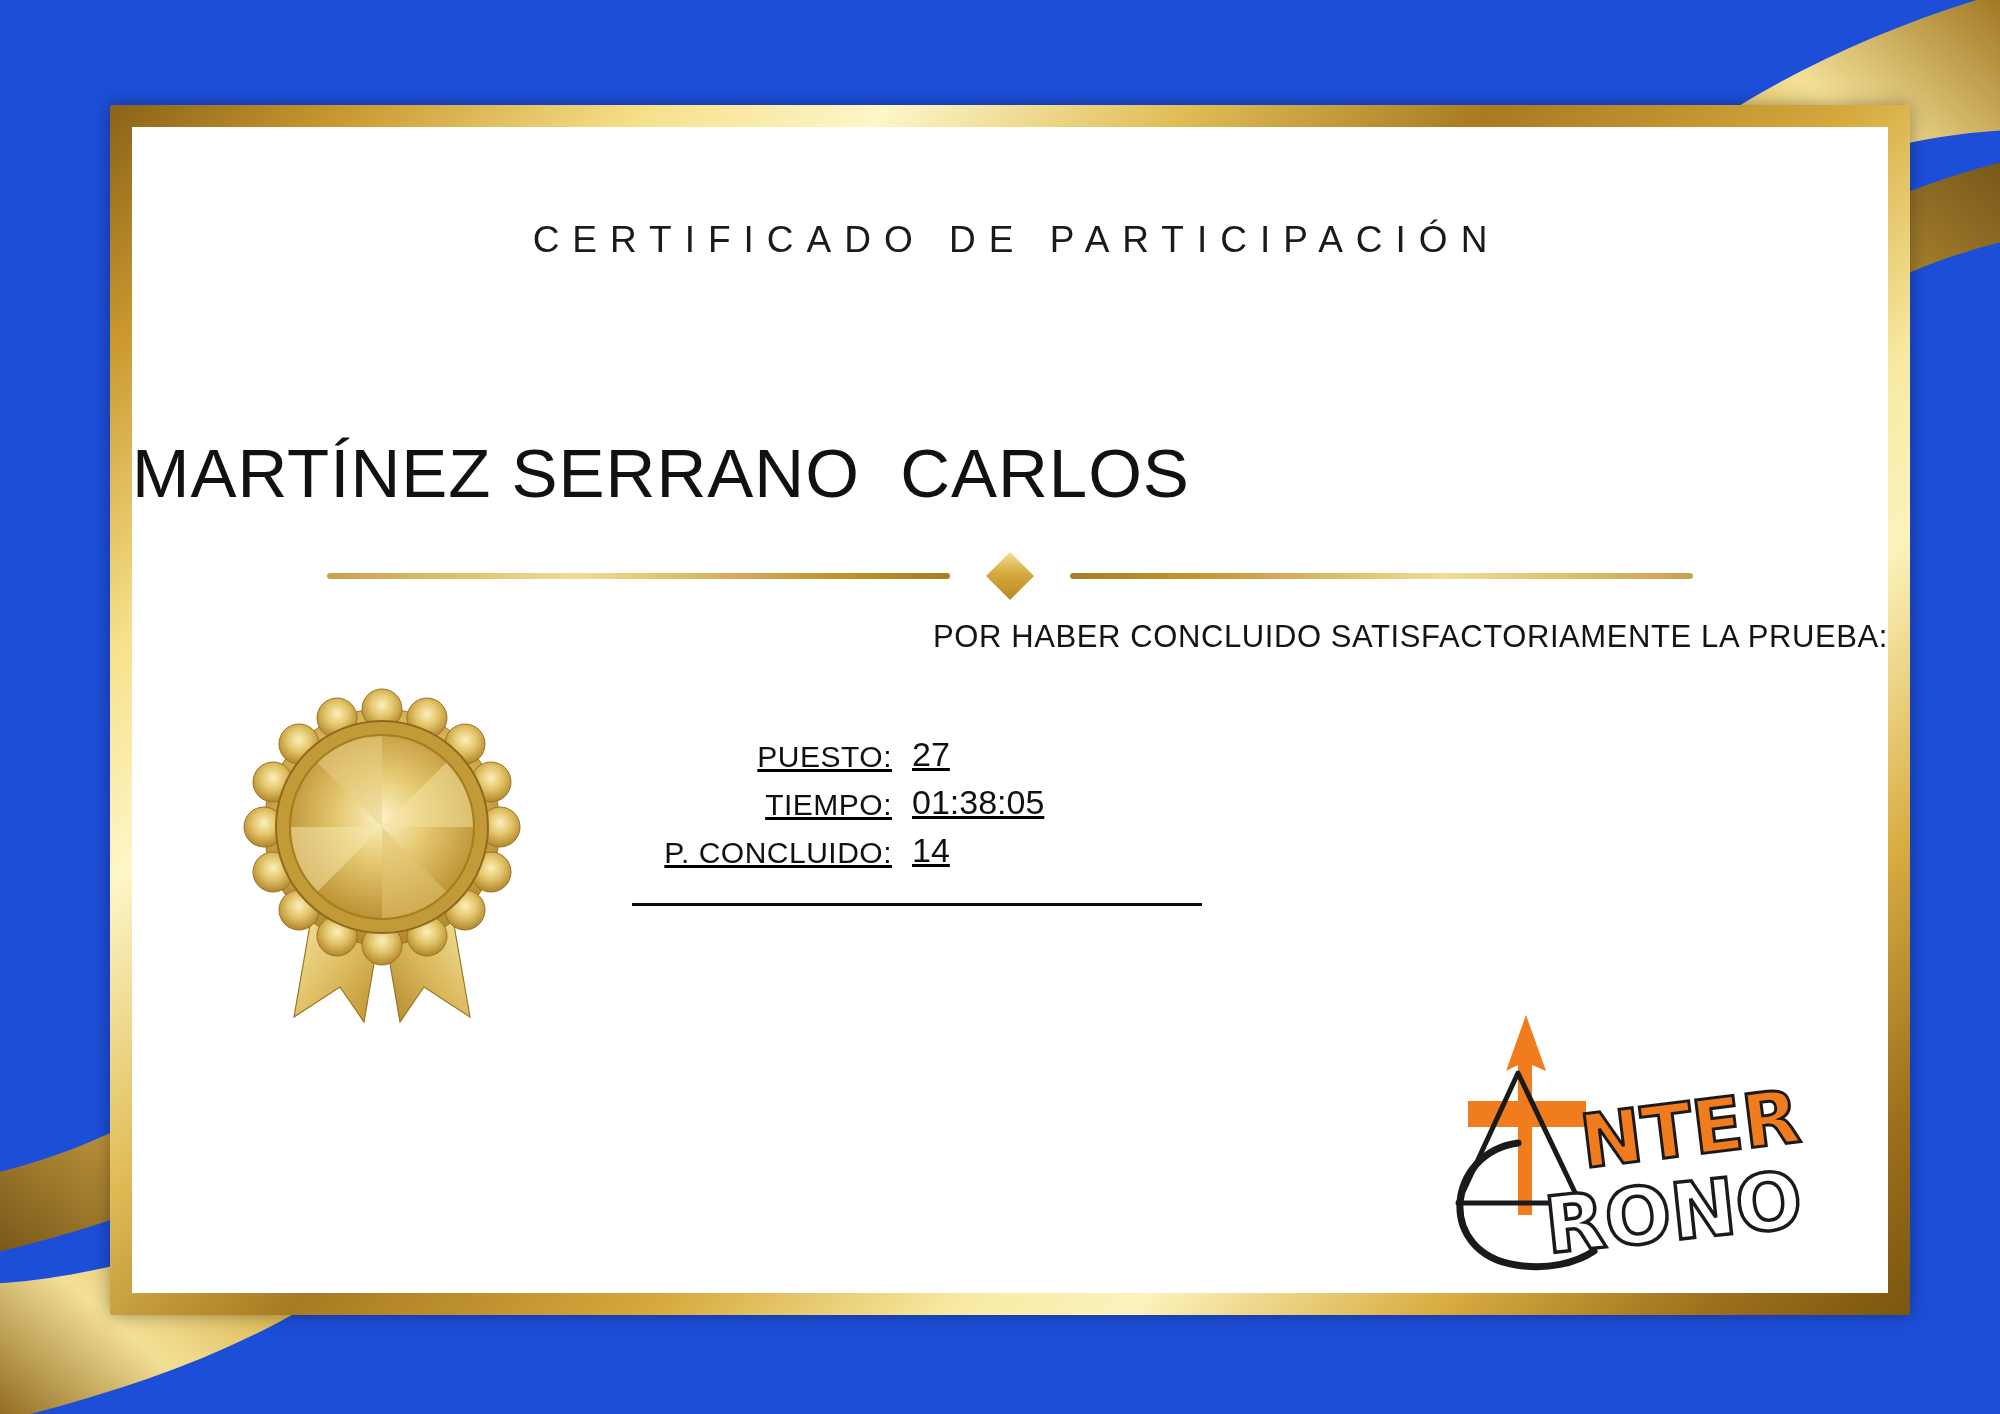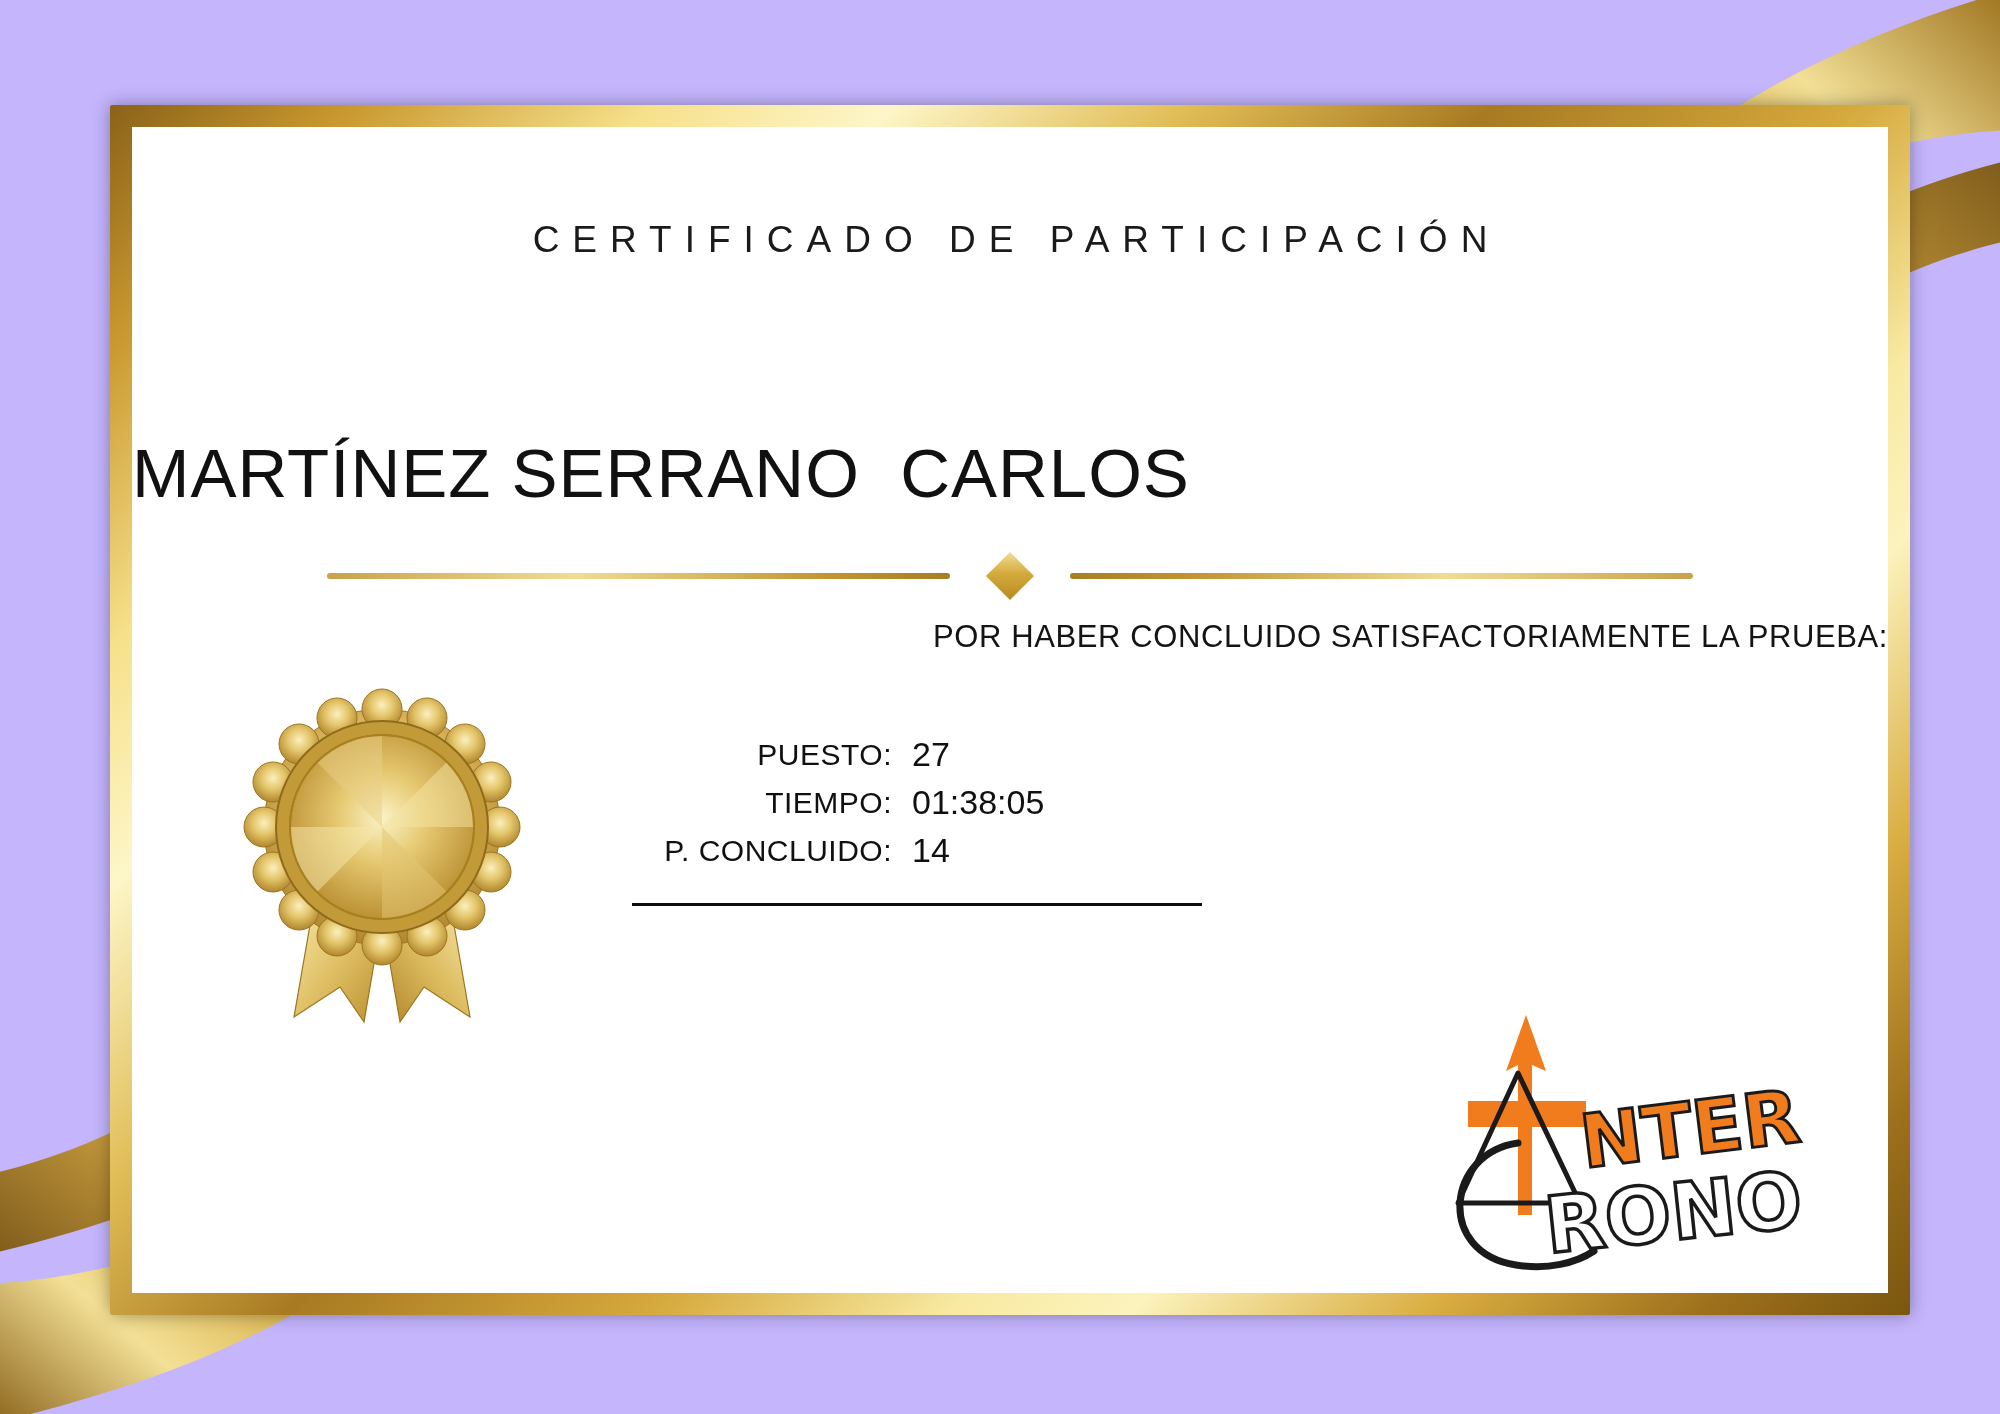--- a/index.html
+++ b/index.html
@@ -12,21 +12,21 @@
     height: 1414px;
     overflow: hidden;
     font-family: "Liberation Sans", sans-serif;
   }
 
   
   .certificate {
     position: relative;
     width: 2000px;
     height: 1414px;
-    background: #c4b5fd;
+    background: #1d4ed8;
     overflow: hidden;
   }
 
   
   .corner-swoosh {
     position: absolute;
     pointer-events: none;
   }
   .corner-tr { top: -10px; right: -10px; width: 760px; height: 560px; }
   .corner-bl { bottom: -10px; left: -10px; width: 760px; height: 520px; }
@@ -132,22 +132,23 @@
 
   
   .results {
     position: absolute;
     left: 430px;
     top: 608px;
     width: 620px;
   }
   .result-row {
     display: flex;
-    align-items: center;
+    align-items: flex-end;
     margin-bottom: 9px;
+    text-decoration: underline;
   }
   .result-label {
     width: 330px;
     text-align: right;
     font-size: 30px;
     letter-spacing: 0.5px;
     color: #101010;
   }
   .result-value {
     margin-left: 20px;

